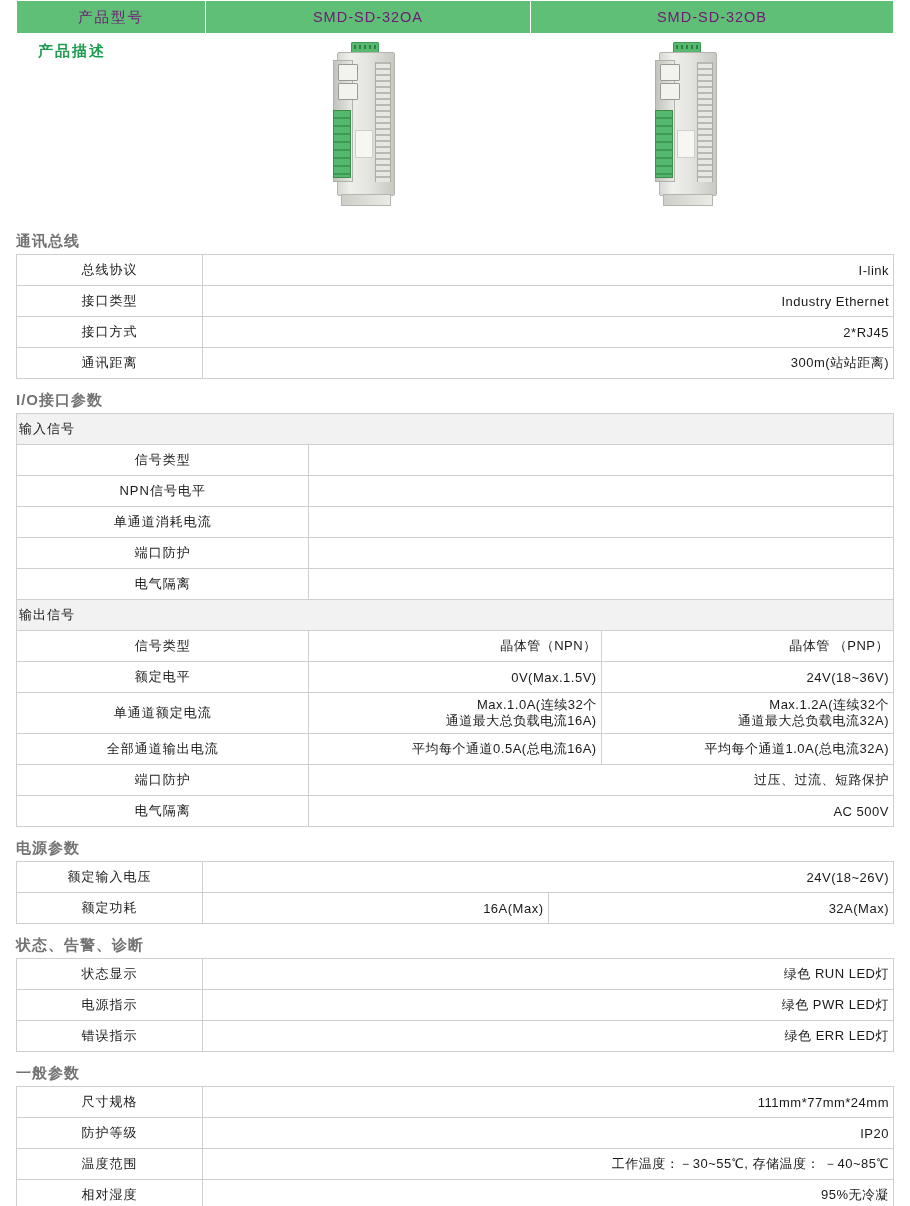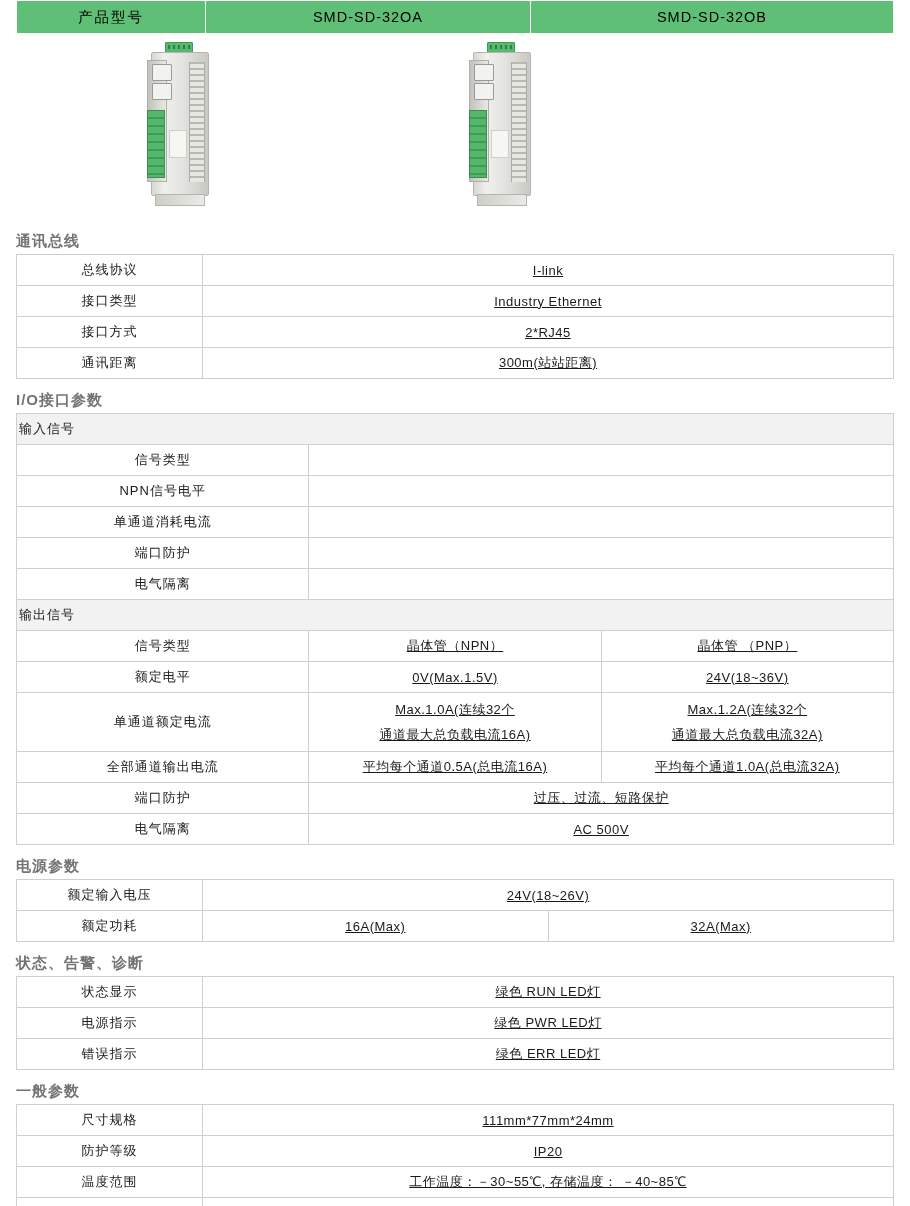--- a/index.html
+++ b/index.html
@@ -26,21 +26,21 @@
     border-collapse: collapse;
     width: 878px;
     margin: 0 16px;
     table-layout: fixed;
   }
   .hdr-table td {
     height: 30px;
     text-align: center;
     vertical-align: middle;
     font-size: 14.5px;
-    color: #000000;
+    color: #701a75;
     background: #5fbf77;
     border: 1px solid #ffffff;
     letter-spacing: 1px;
   }
   .hdr-table td.first {
     background: #5fbf77;
     font-weight: normal;
     letter-spacing: 2px;
   }
   
@@ -177,54 +177,54 @@
     padding: 2px 4px;
     box-sizing: border-box;
   }
   .spec td.lbl {
     width: 186px;
     text-align: center;
     background: #ffffff;
     letter-spacing: 1px;
   }
   .spec td.val {
-    text-align: center;
+    text-align: right;
     letter-spacing: 0.5px;
-    text-decoration: underline;
   }
   .spec td.group {
     background: #f2f2f2;
     text-align: left;
     padding-left: 2px;
     letter-spacing: 1px;
   }
   .spec td.blank {
     background: #ffffff;
   }
   .spec td.two-line {
-    line-height: 25px;
+    line-height: 16px;
     padding: 4px 4px;
   }
 </style>
 </head>
 <body>
 
 <div class="page">
 
   <table class="hdr-table">
     <tbody>
         <tr>
       <td class="first" style="width:186px">产品型号</td>
       <td style="width:322px">SMD-SD-32OA</td>
       <td>SMD-SD-32OB</td>
     </tr>
   </tbody>
     </table>
 
   <div class="desc-row">
+    <div class="desc-label">产品描述</div>
     <div class="desc-img-cell">
       <div class="device">
         <div class="dev-top-conn"></div>
         <div class="dev-body"></div>
         <div class="dev-left-strip"></div>
         <div class="dev-rj r1"></div>
         <div class="dev-rj r2"></div>
         <div class="dev-green-term"></div>
         <div class="dev-vents"></div>
         <div class="dev-label"></div>

